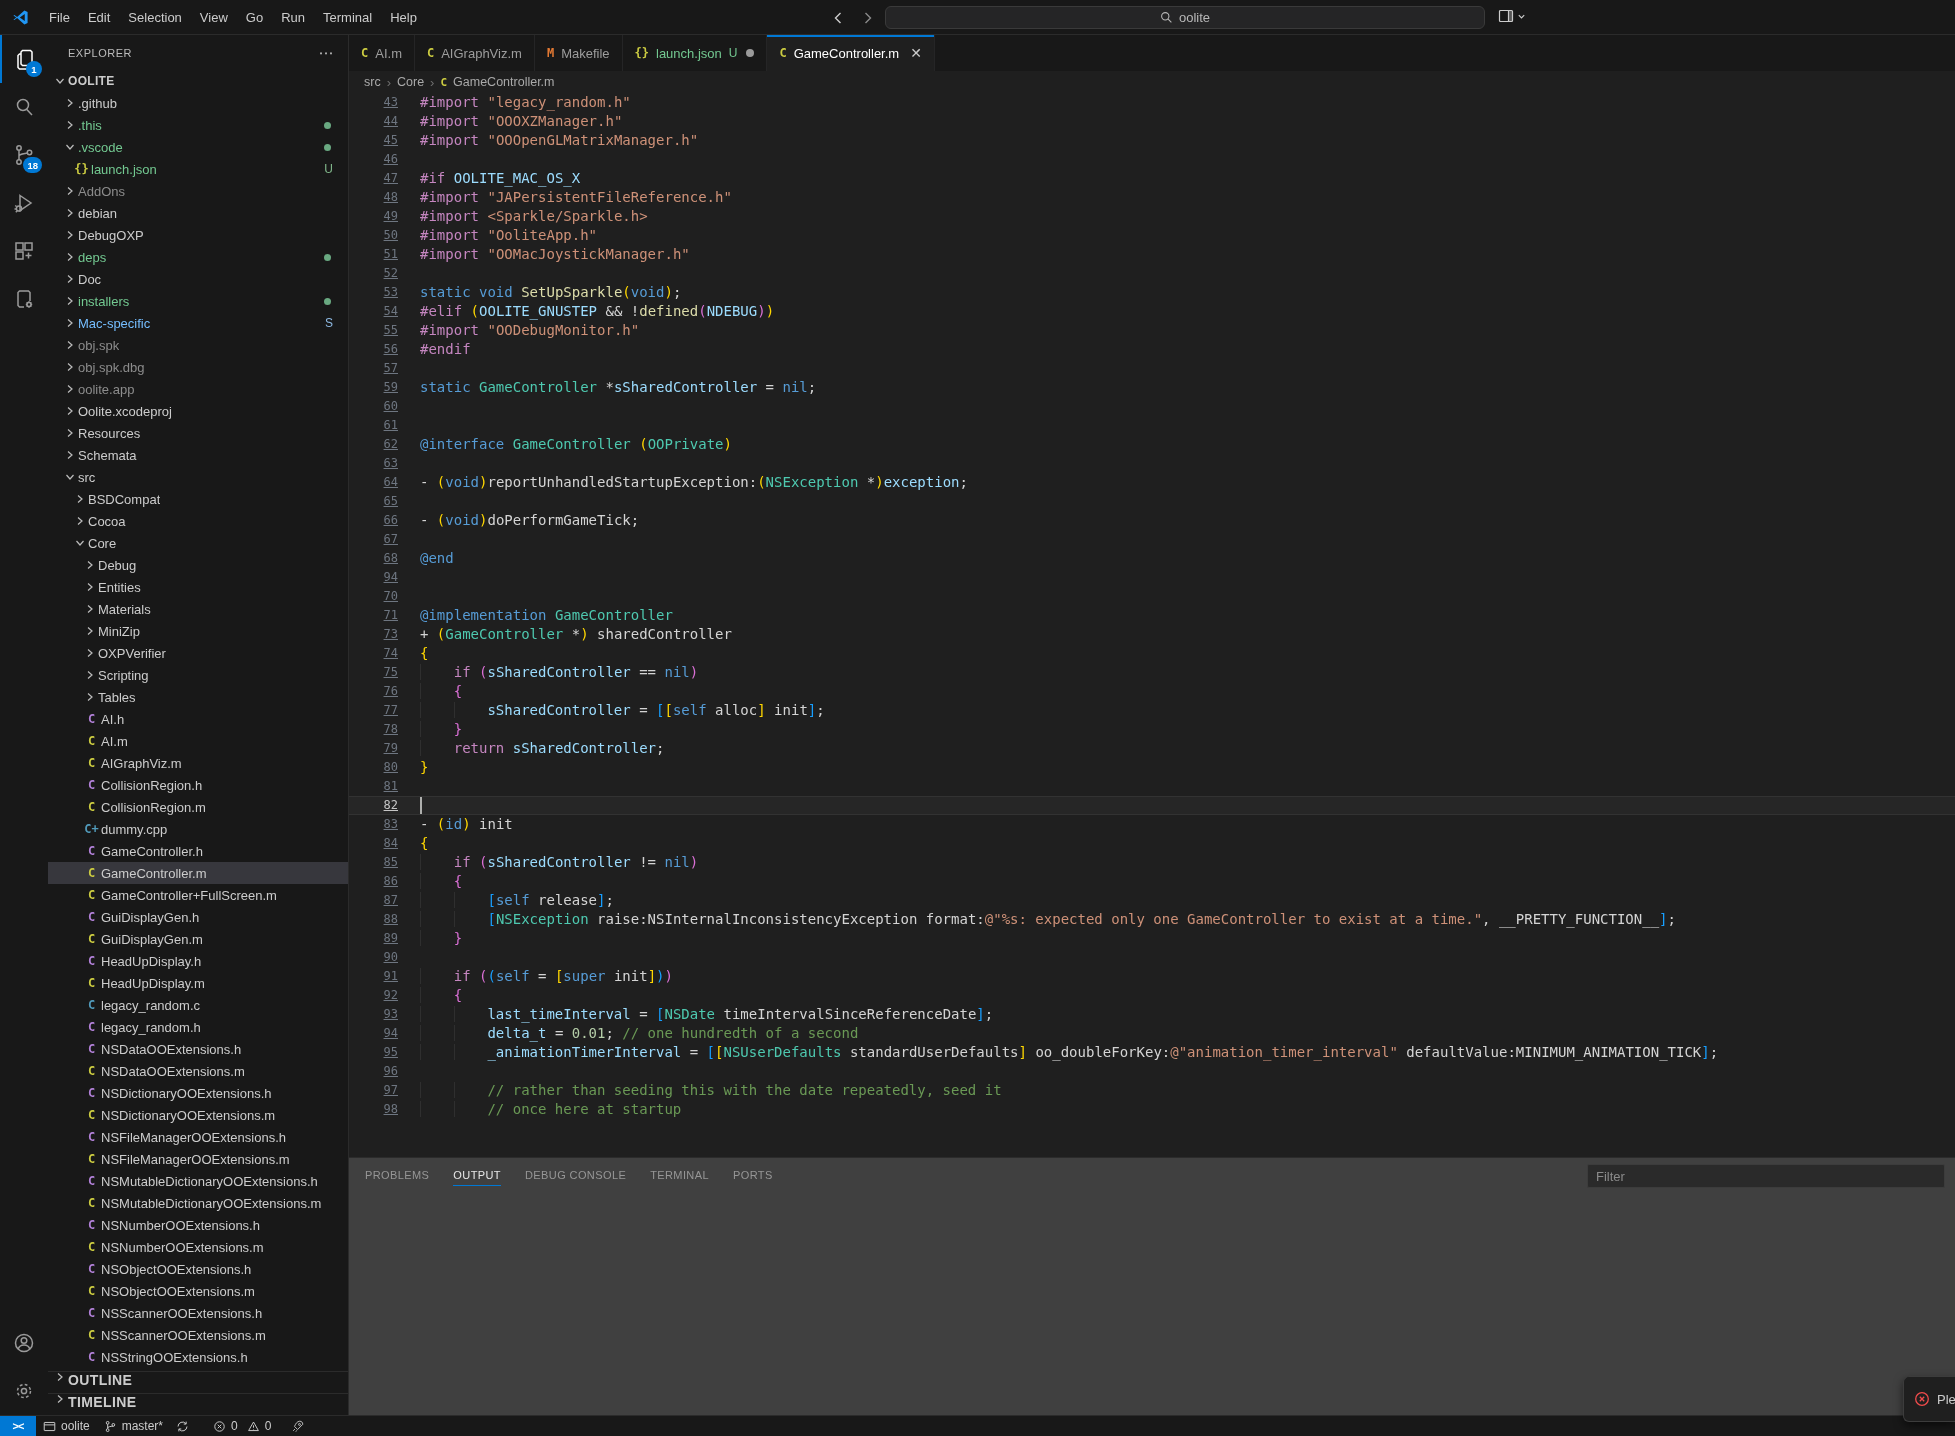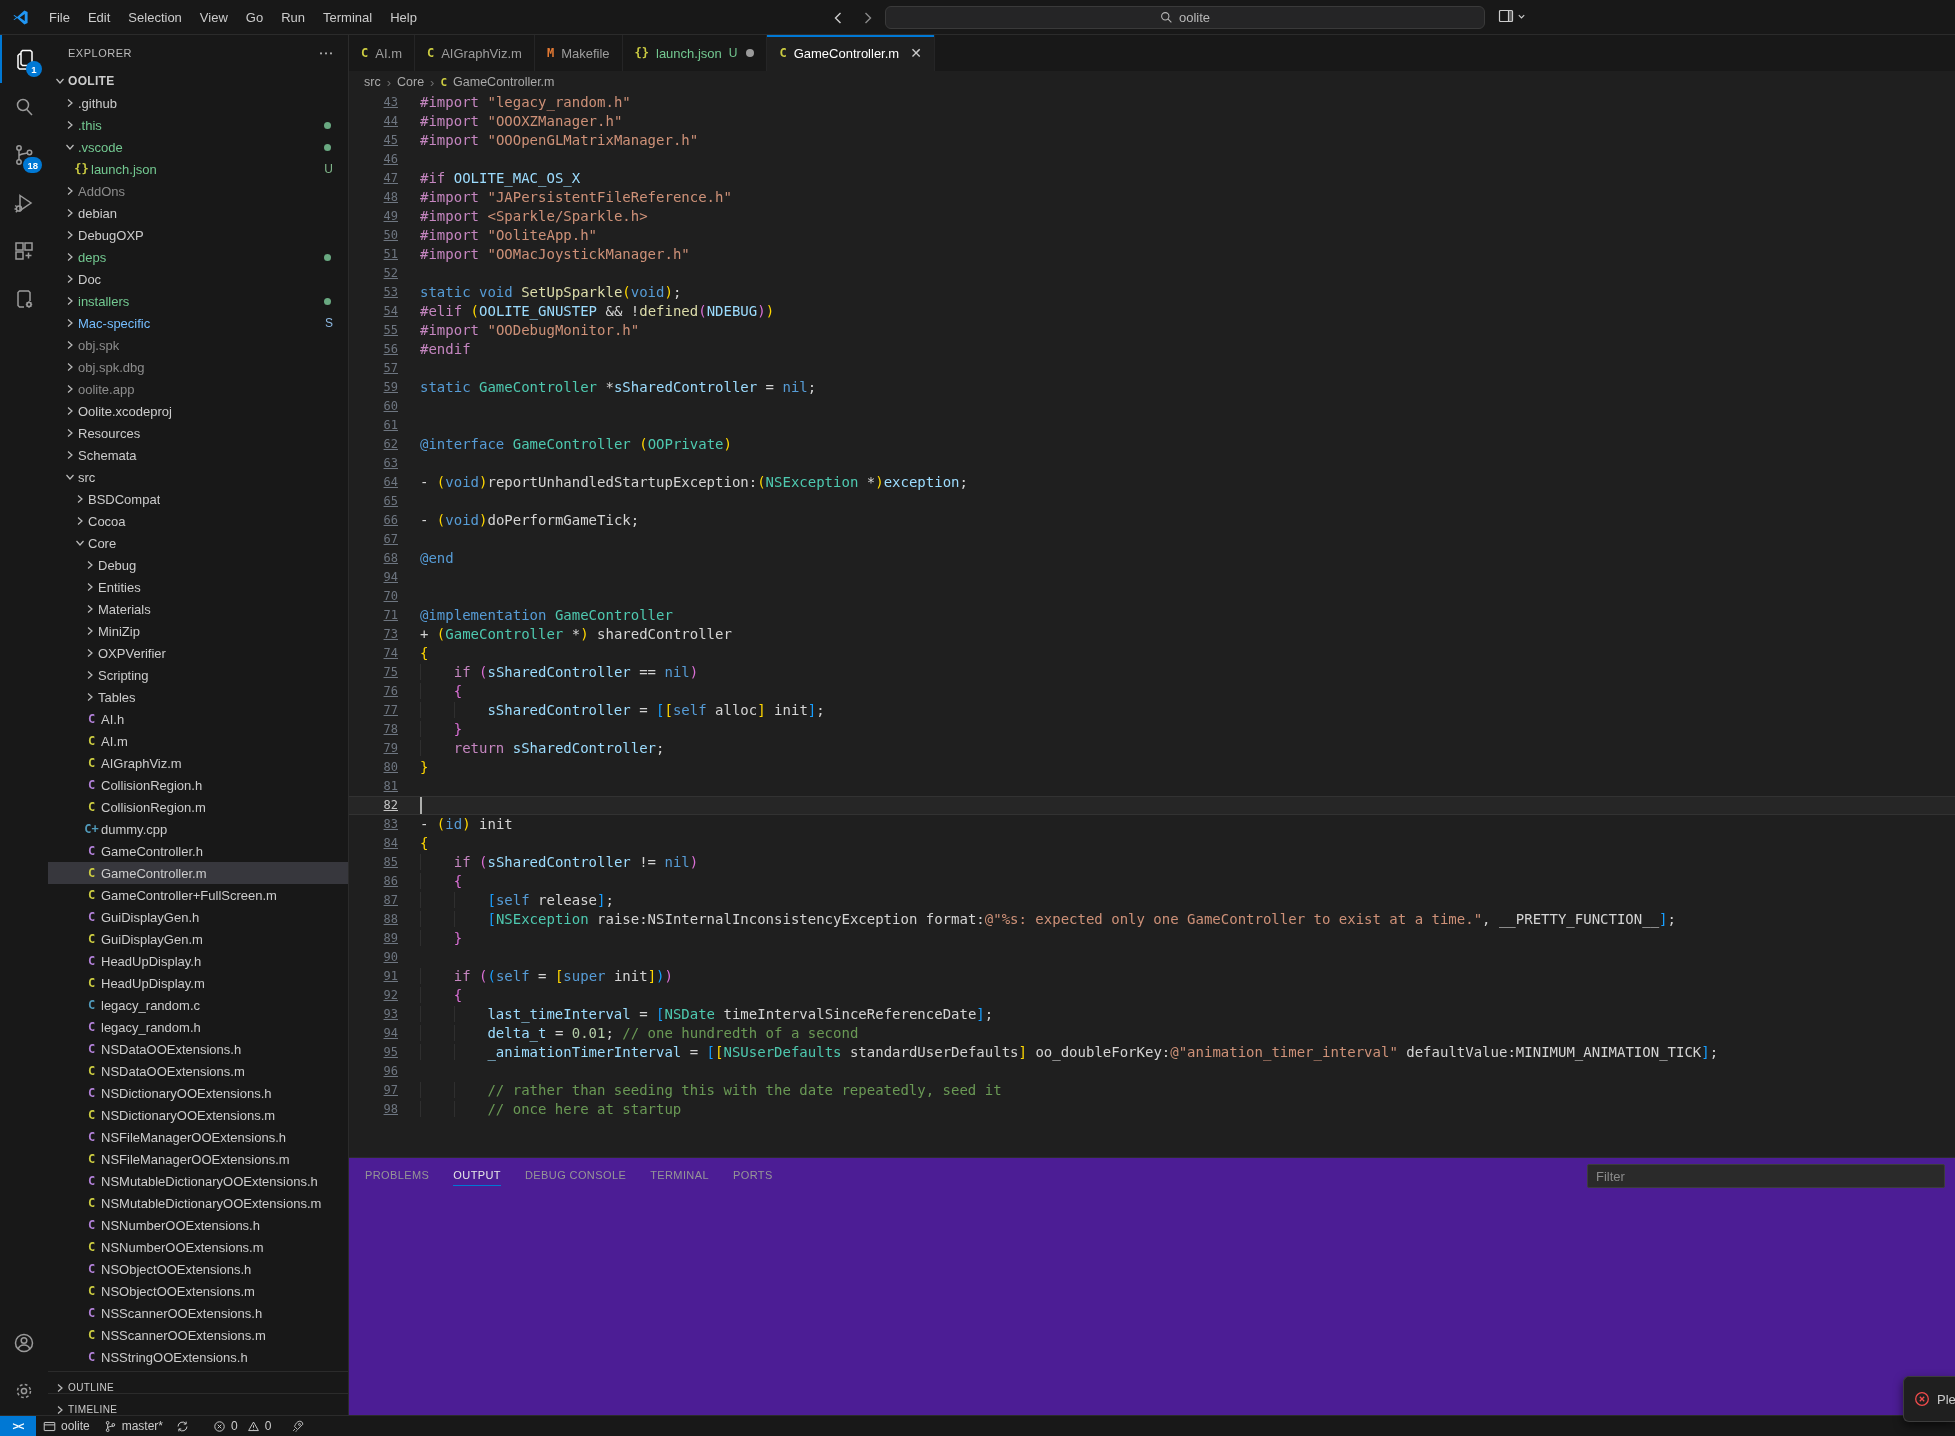--- a/index.html
+++ b/index.html
@@ -49,21 +49,21 @@
   .ficon { width:19px; flex:0 0 19px; font-weight:700; font-size:12px; text-align:center;
     font-family:"DejaVu Sans Mono",monospace; }
   .lbl { overflow:hidden; text-overflow:clip; }
   .c-def { color:#cccccc; } .c-green { color:#73C991; } .c-gray { color:#8c8c8c; } .c-blue { color:#75BEFF; }
   .i-objch { color:#b180d7; } .i-objcm { color:#cbcb41; } .i-c { color:#519aba; } .i-cpp { color:#519aba; }
   .i-json { color:#cbcb41; } .i-make { color:#e37933; }
   .gitdot { position:absolute; right:17px; top:8px; width:7px; height:7px; border-radius:50%; background:#69a981; }
   .gitlet { position:absolute; right:15px; font-size:12px; }
   .gitlet.u { color:#81b88b; } .gitlet.s { color:#8db9e2; }
   .sb-sec { position:absolute; left:0; right:0; height:22px; border-top:1px solid #2b2b2b; display:flex;
-    align-items:flex-end; font-size:10px; font-weight:400; letter-spacing:.4px; color:#cccccc; padding-left:4px; }
+    align-items:flex-start; font-size:14px; font-weight:700; letter-spacing:.4px; color:#cccccc; padding-left:4px; }
   #sec-outline { bottom:22px; } #sec-timeline { bottom:0; }
 
   
   #editor { position:absolute; left:349px; right:0; top:35px; bottom:21px; background:#1f1f1f; }
   #tabbar { height:36px; background:#181818; display:flex; }
   .tab { display:flex; align-items:center; padding:0 12px; border-right:1px solid #252526; font-size:13px;
     color:#9d9d9d; gap:7px; background:#181818; position:relative; }
   .tab.active { background:#1f1f1f; color:#ffffff; }
   .tab.active::before { content:''; position:absolute; top:0; left:0; right:0; height:2px; background:#0078d4; }
   .ticon { font-weight:700; font-size:12px; font-family:"DejaVu Sans Mono",monospace; }
@@ -84,21 +84,21 @@
     box-shadow:inset 0 1px 0 rgba(255,255,255,.06), inset 0 -1px 0 rgba(255,255,255,.06); }
   .cl.cur .ln { color:#c6c6c6; }
   .caret { position:absolute; left:71px; top:1px; width:2px; height:17px; background:#aeafad; }
   .tk-imp { color:#C586C0; } .tk-ctl { color:#C586C0; } .tk-kw { color:#569CD6; } .tk-type { color:#4EC9B0; }
   .tk-fn { color:#DCDCAA; } .tk-var { color:#9CDCFE; } .tk-num { color:#B5CEA8; } .tk-str { color:#CE9178; }
   .tk-cmt { color:#6A9955; } .tk-pln { color:#D4D4D4; }
   .tk-b1 { color:#FFD700; } .tk-b2 { color:#DA70D6; } .tk-b3 { color:#179FFF; }
   .tk-ind { box-shadow:inset 1px 0 0 #2f2f2f; color:#d4d4d4; }
 
   
-  #panel { position:absolute; left:0; right:0; bottom:0; height:258px; background:#4c1d95;
+  #panel { position:absolute; left:0; right:0; bottom:0; height:258px; background:#404040;
     border-top:1px solid #2b2b2b; }
   #panel-tabs { height:35px; display:flex; align-items:center; padding-left:16px; gap:24px; font-size:11px;
     letter-spacing:.4px; color:#969696; }
   .ptab { position:relative; line-height:35px; }
   .ptab.active { color:#e7e7e7; }
   .ptab.active::after { content:''; position:absolute; left:0; right:0; bottom:7px; height:1.5px; background:#0078d4; }
   #panel-filter { position:absolute; right:10px; top:6px; width:358px; height:24px; background:#2a2a2a;
     border:1px solid #3c3c3c; border-radius:2px; color:#989898; font-size:13px; padding-left:8px;
     font-family:"Liberation Sans",sans-serif; }
   #panel-filter::placeholder { color:#8a8a8a; }

